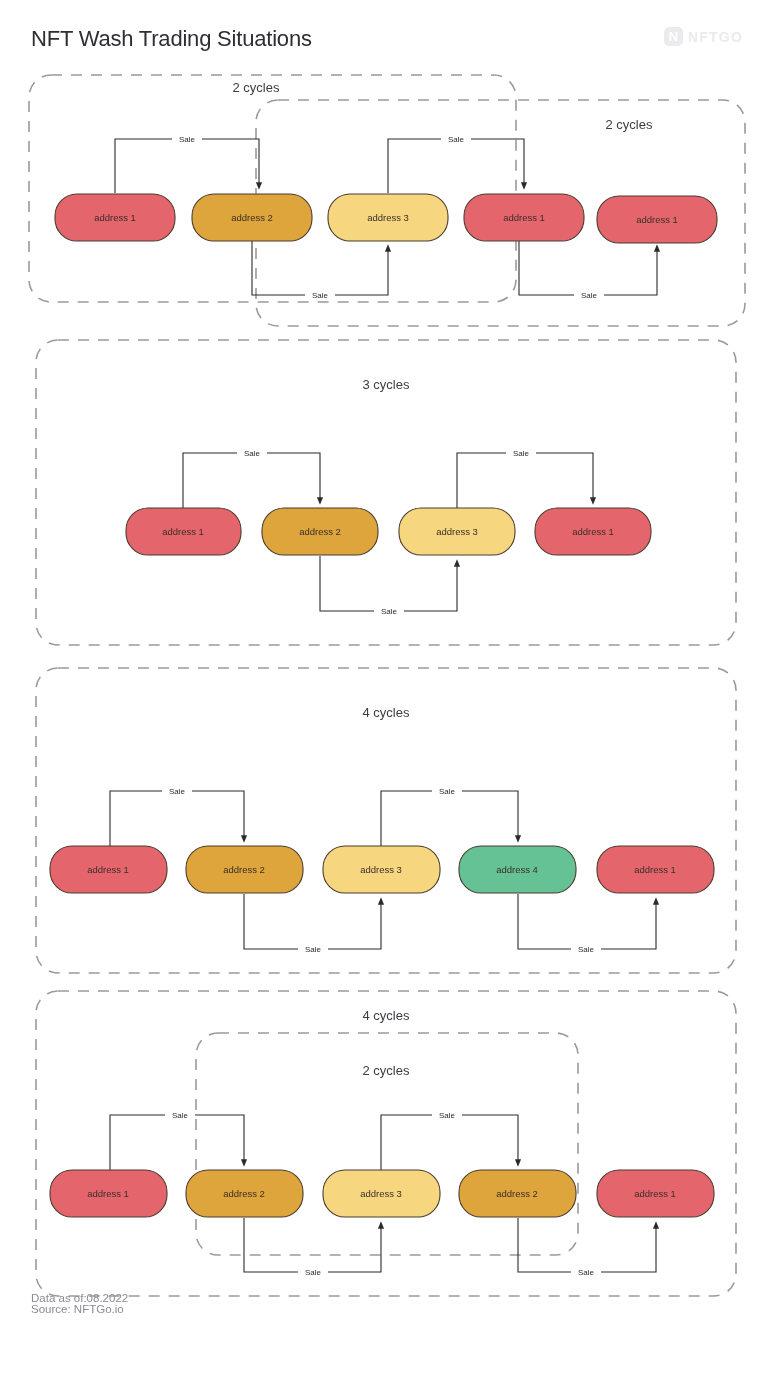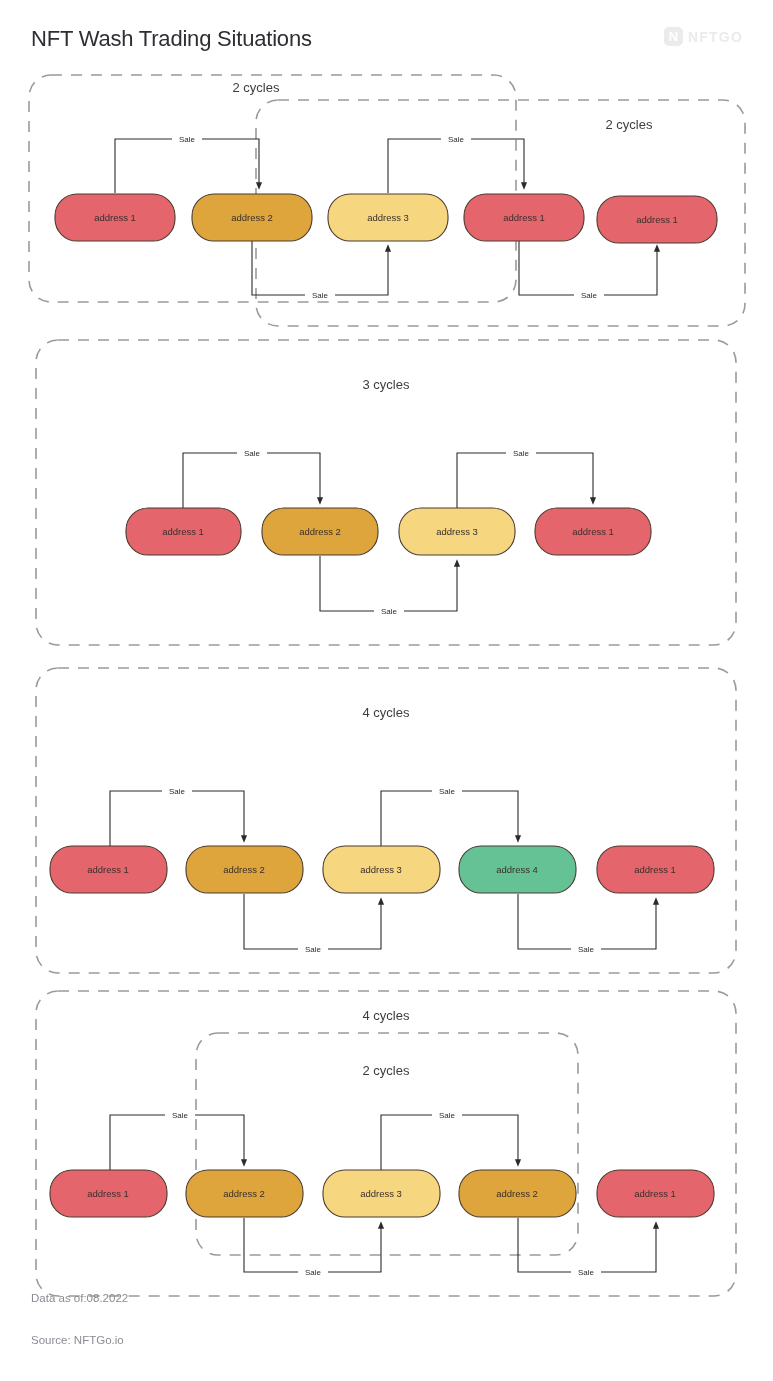--- a/index.html
+++ b/index.html
@@ -38,21 +38,21 @@
     font-family:"Liberation Sans", sans-serif;
     font-size:8px;fill:#2b2b2b;
   }
   .dashbox{fill:none;stroke:#9a9a9a;stroke-width:1.6;stroke-dasharray:11 9;}
   .edge{fill:none;stroke:#2b2b2b;stroke-width:1.1;}
   .nodebox{stroke:#4a3b2f;stroke-width:1.1;}
   .footnote{
     position:absolute;left:31px;font-size:11.5px;color:#8b8b93;
   }
   #foot1{top:1292px;}
-  #foot2{top:1303px;margin-top:31px;}
+  #foot2{top:1303px;}
 </style>
 </head>
 <body>
 
 <div id="page-title">NFT Wash Trading Situations</div>
 
 <div id="brand">
   <span class="mark">N</span>
   <span class="wordmark">NFTGO</span>
 </div>

